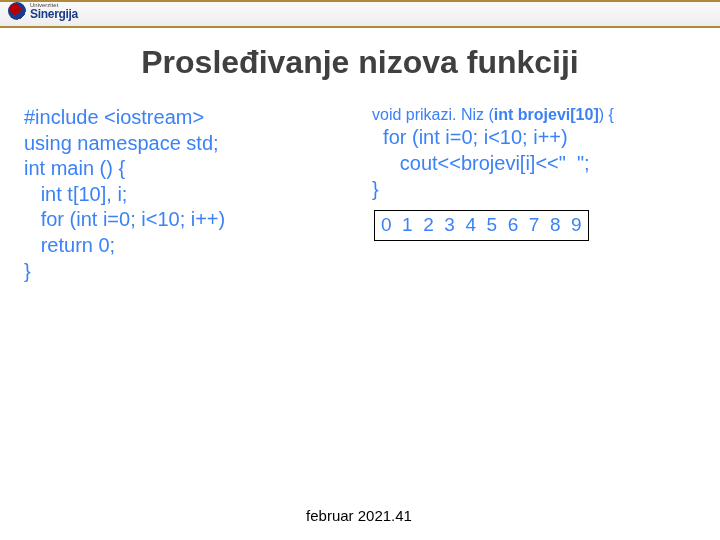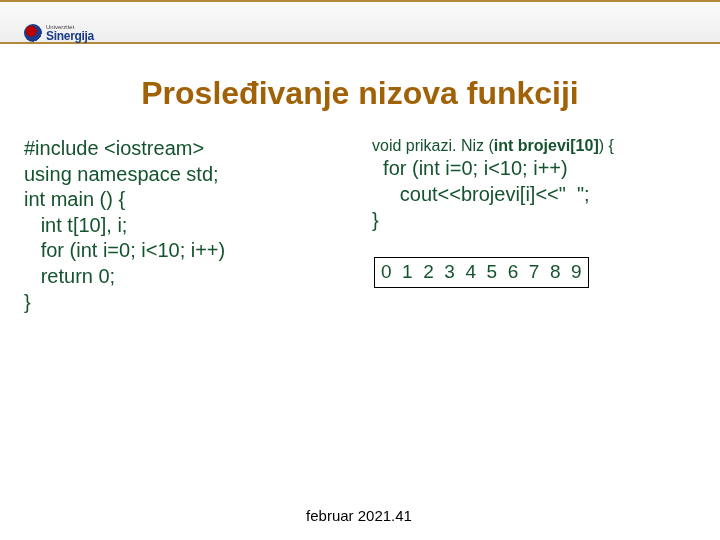--- a/index.html
+++ b/index.html
@@ -6,27 +6,27 @@
   body {
     width: 720px;
     height: 540px;
     background: #fff;
     font-family: Arial, Helvetica, sans-serif;
     position: relative;
     overflow: hidden;
   }
   .header {
     width: 100%;
-    height: 44px;
+    height: 28px;
     border-top: 2px solid #b08a3a;
     border-bottom: 2px solid #b08a3a;
     background: linear-gradient(#fafafa, #eeeeee);
     display: flex;
-    align-items: flex-end;
-    padding-left: 24px;
+    align-items: flex-start;
+    padding-left: 8px;
   }
   .logo {
     display: flex;
     align-items: center;
     gap: 4px;
   }
   .logo-swirl {
     width: 18px;
     height: 18px;
     border-radius: 50%;
@@ -45,41 +45,41 @@
   .logo-main {
     font-size: 12px;
     font-weight: bold;
     color: #1a3a8a;
     letter-spacing: -0.3px;
   }
   .title {
     font-size: 32px;
     font-weight: bold;
     text-align: center;
-    margin-top: 31px;
-    color: #a16207;
+    margin-top: 16px;
+    color: #404040;
   }
   .content {
     display: flex;
     padding: 24px 16px 0 24px;
     gap: 8px;
   }
   .col {
     font-size: 20px;
     line-height: 1.28;
-    color: #14532d;
+    color: #3b82f6;
   }
   .col-left { flex: 0 0 340px; }
   .col-right { flex: 1; }
   .small { font-size: 16px; }
   .bold { font-weight: bold; }
   .output-box {
     border: 1.5px solid #000;
     padding: 2px 6px;
-    margin-top: 24px;
+    margin-top: 8px;
     margin-left: 2px;
     font-size: 19px;
     width: fit-content;
     letter-spacing: 0;
   }
   .footer {
     position: absolute;
     bottom: 16px;
     left: 0;
     width: 100%;

